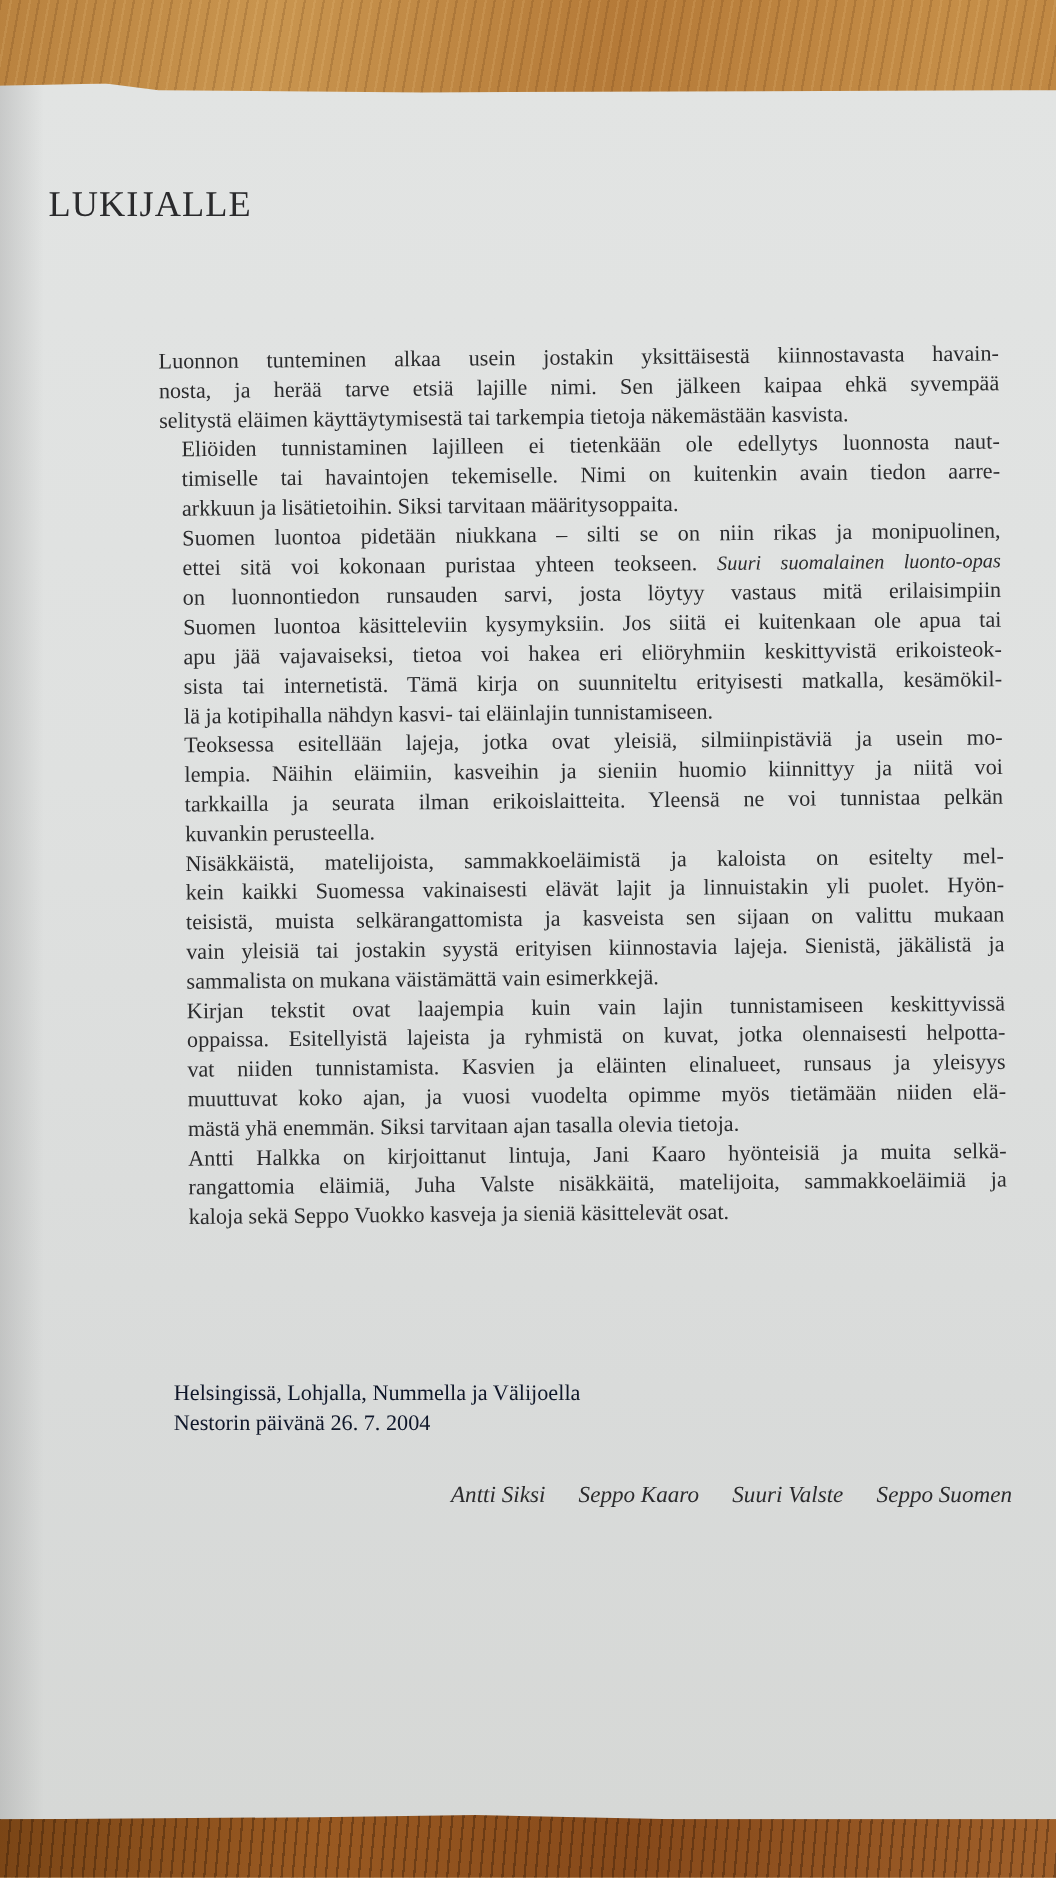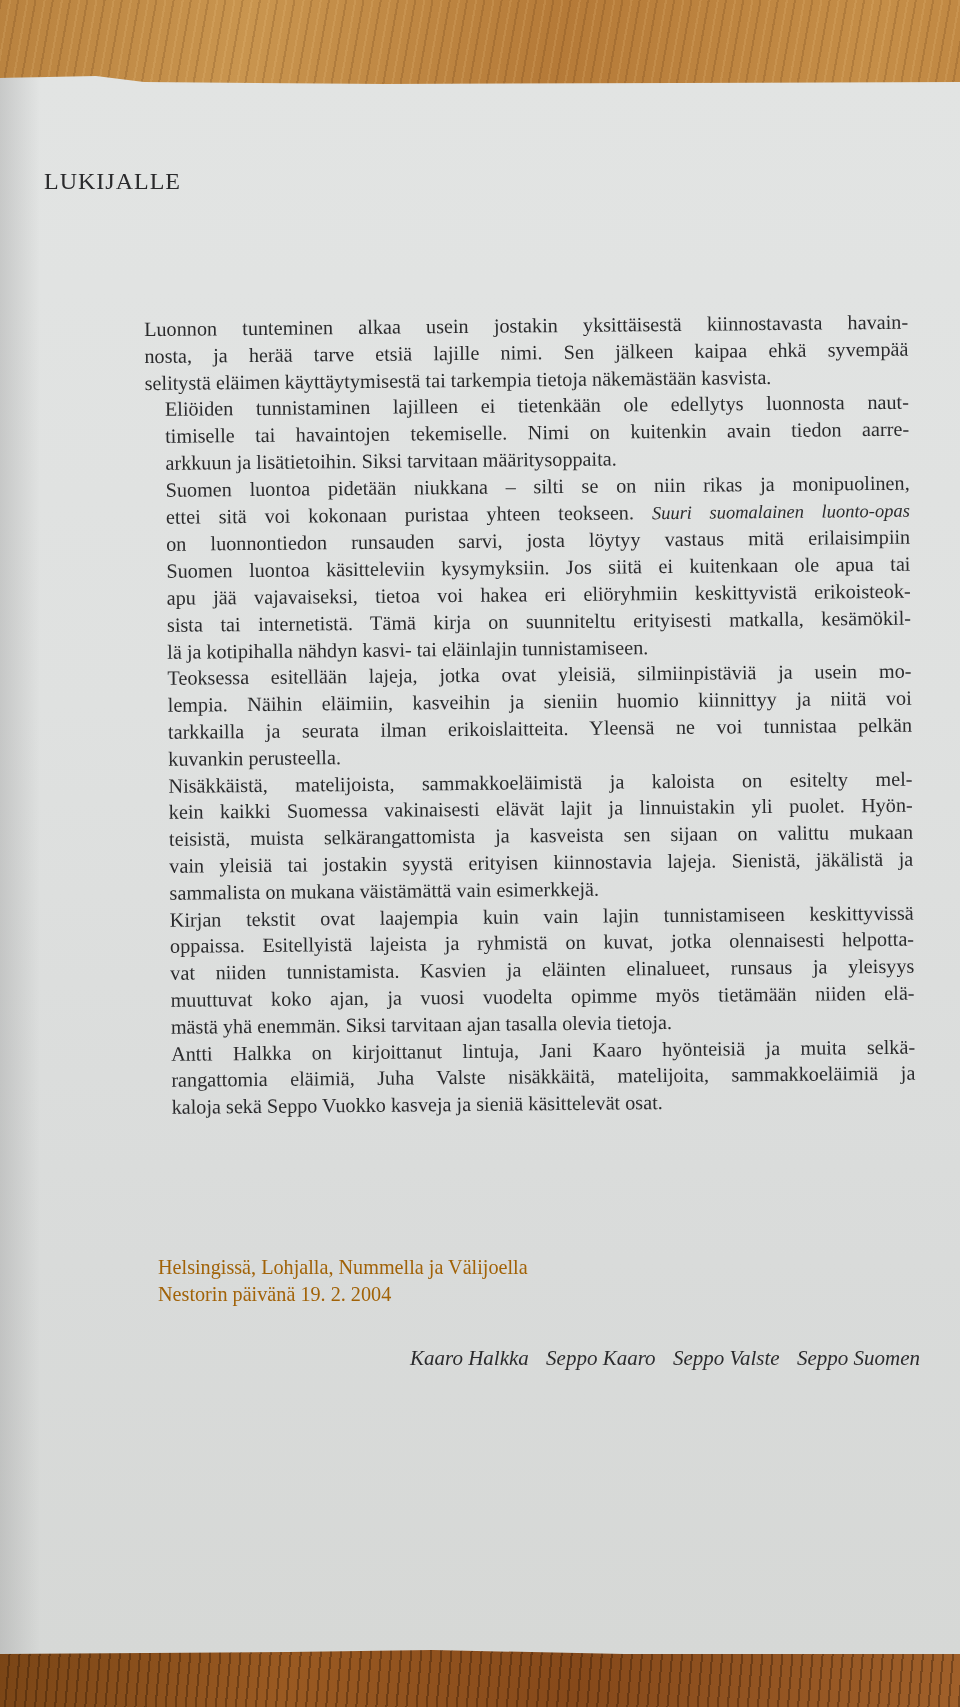--- a/index.html
+++ b/index.html
@@ -45,21 +45,21 @@
       width: 40px;
       background: linear-gradient(90deg, rgba(150,150,150,0.35), rgba(150,150,150,0));
     }
     .heading {
       position: absolute;
       left: 44px;
       top: 168px;
       margin: 0;
       font-family: "Liberation Serif", "DejaVu Serif", serif;
       font-weight: normal;
-      font-size: 24px;
+      font-size: 33px;
       letter-spacing: 1px;
       color: #2a2a2c;
     }
     .body-text {
       position: absolute;
       left: 144px;
       top: 316px;
       width: 764px;
       font-family: "Liberation Serif", "DejaVu Serif", serif;
       font-size: 20.2px;
@@ -94,21 +94,21 @@
       font-style: italic;
       font-size: 18.5px;
     }
     .place-date {
       position: absolute;
       left: 158px;
       top: 1254px;
       font-family: "Liberation Serif", "DejaVu Serif", serif;
       font-size: 20.2px;
       line-height: 27px;
-      color: #a16207;
+      color: #0f172a;
     }
     .place-date div { white-space: nowrap; }
     .signatures {
       position: absolute;
       left: 410px;
       top: 1346px;
       width: 510px;
       display: flex;
       justify-content: space-between;
       font-family: "Liberation Serif", "DejaVu Serif", serif;
@@ -171,21 +171,21 @@
   </p>
   <p class="indent">
     <span class="line">Antti Halkka on kirjoittanut lintuja, Jani Kaaro hyönteisiä ja muita selkä-</span>
     <span class="line">rangattomia eläimiä, Juha Valste nisäkkäitä, matelijoita, sammakkoeläimiä ja</span>
     <span class="line last">kaloja sekä Seppo Vuokko kasveja ja sieniä käsittelevät osat.</span>
   </p>
 </div>
 
 <div class="place-date">
   <div>Helsingissä, Lohjalla, Nummella ja Välijoella</div>
-  <div>Nestorin päivänä 19. 2. 2004</div>
+  <div>Nestorin päivänä 26. 7. 2004</div>
 </div>
 
 <div class="signatures">
-  <span>Kaaro Halkka</span>
+  <span>Antti Siksi</span>
   <span>Seppo Kaaro</span>
-  <span>Seppo Valste</span>
+  <span>Suuri Valste</span>
   <span>Seppo Suomen</span>
 </div>
 
 </body></html>

